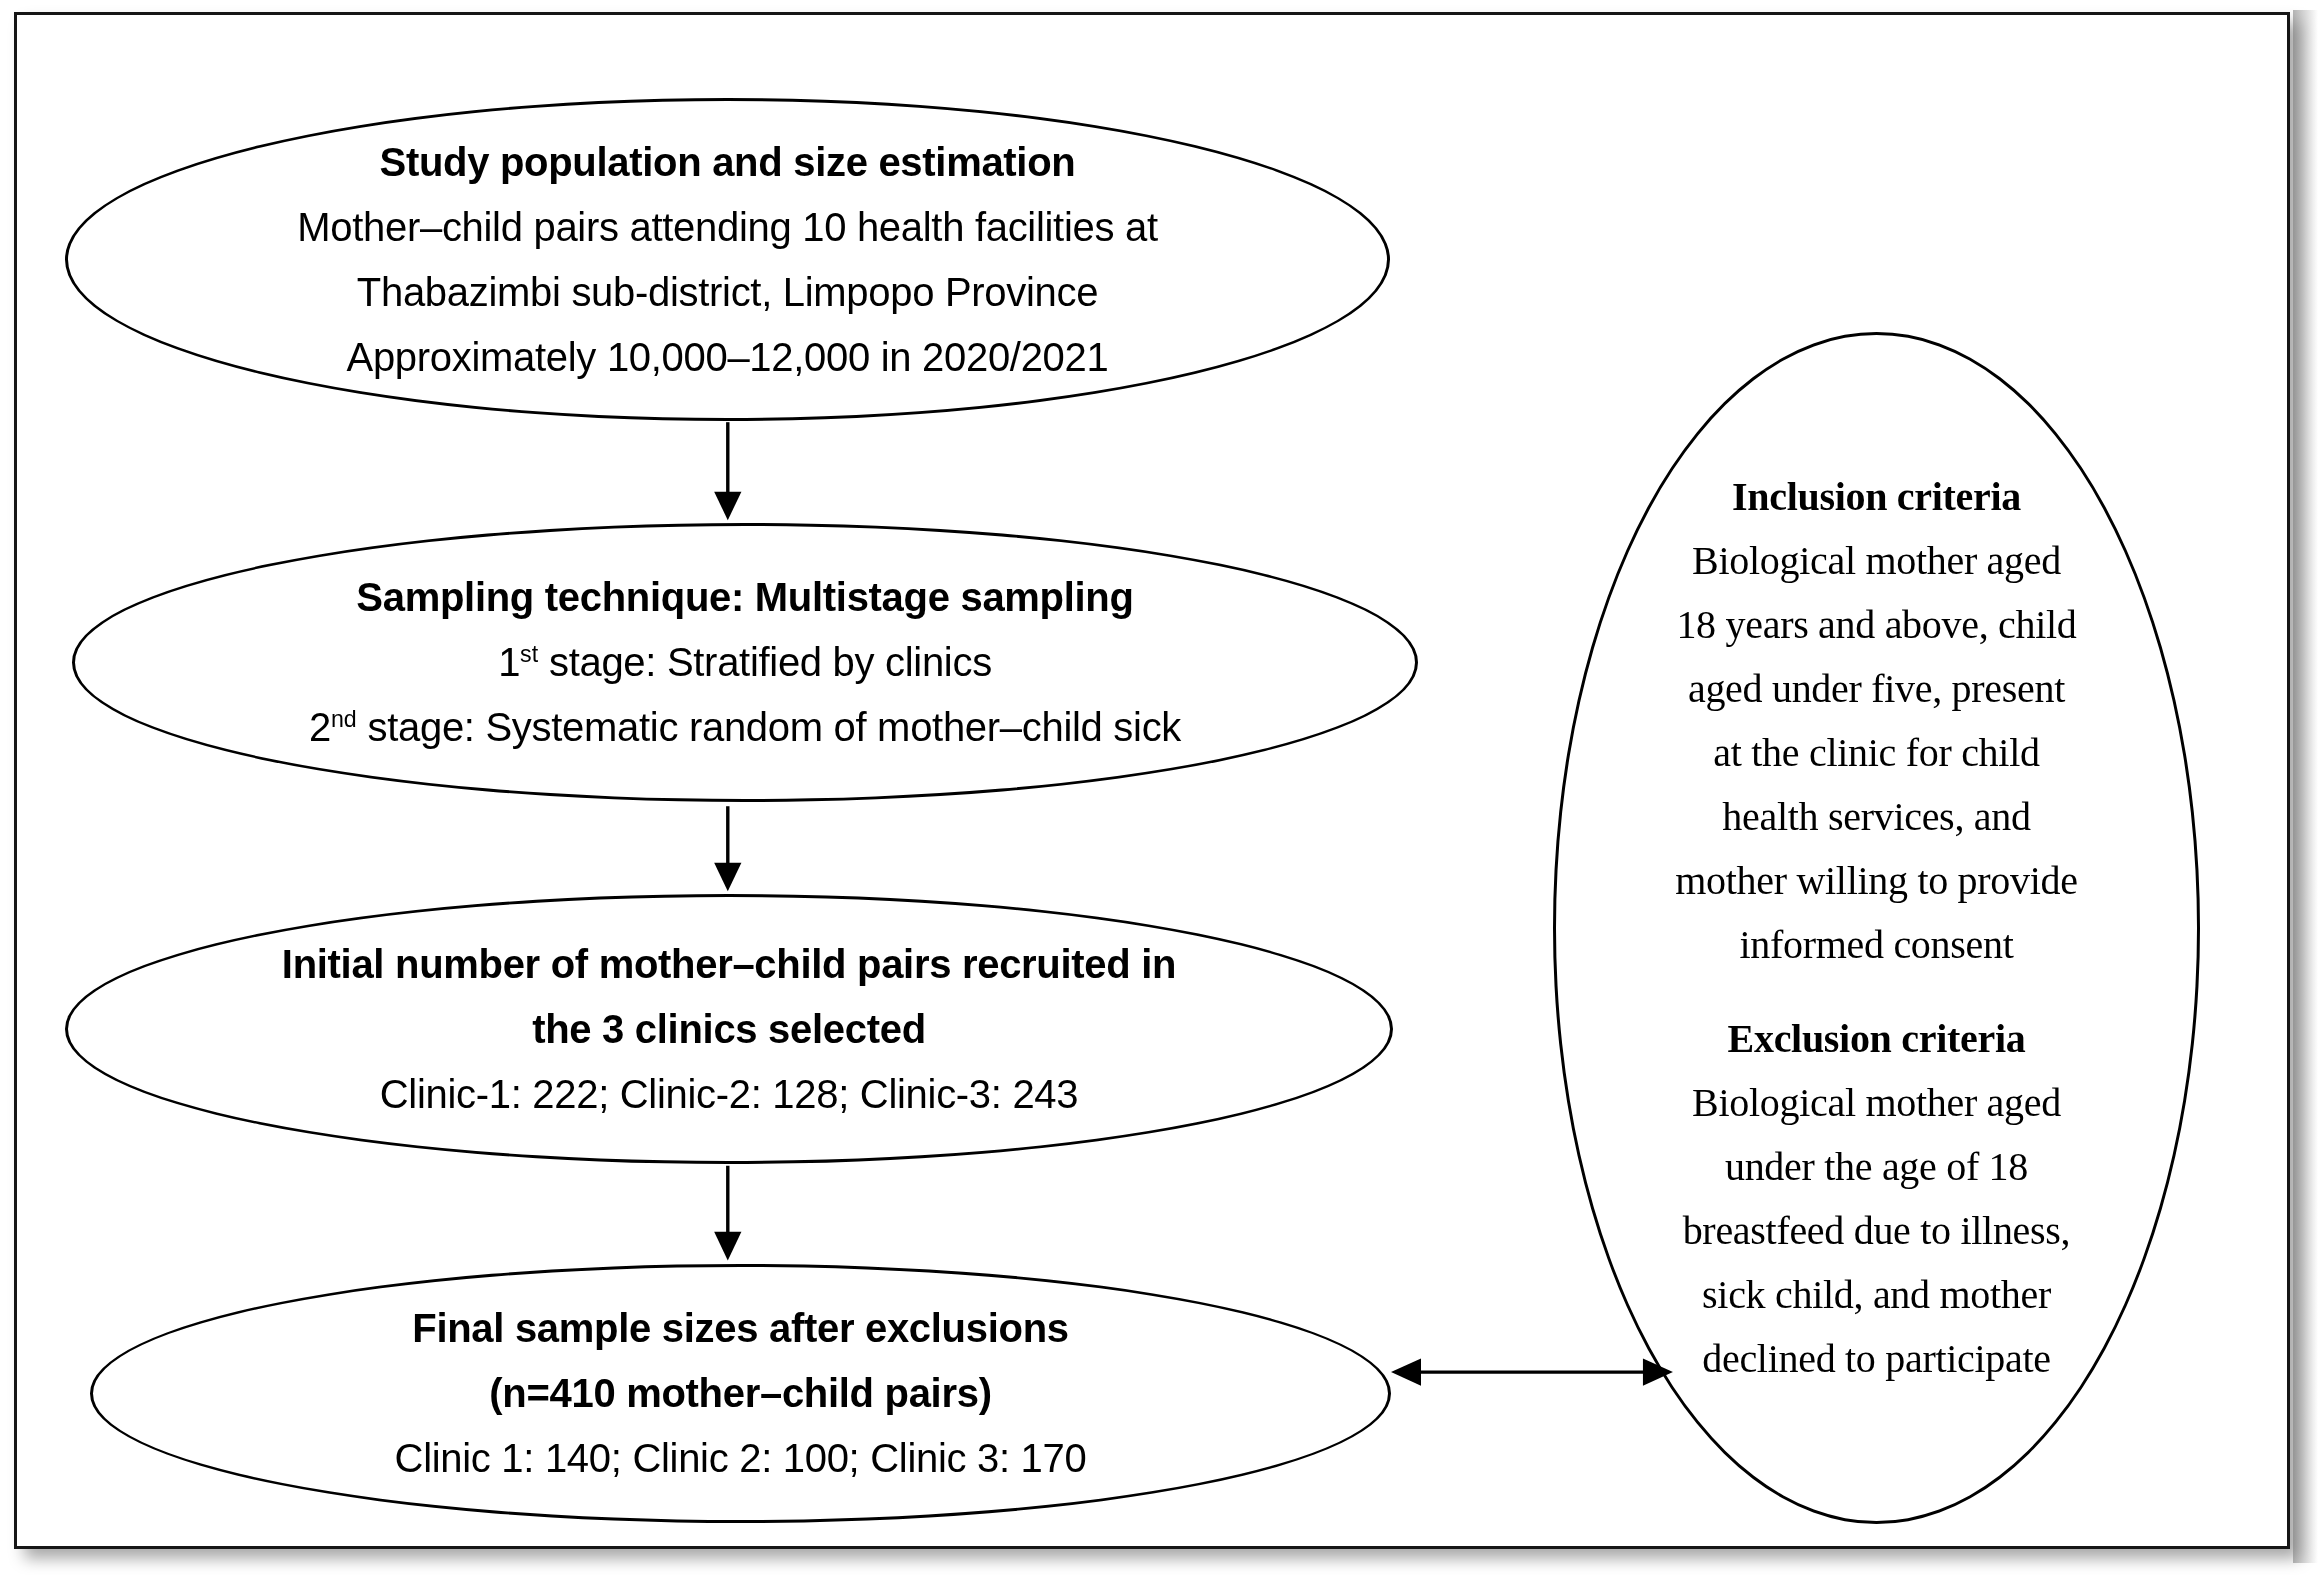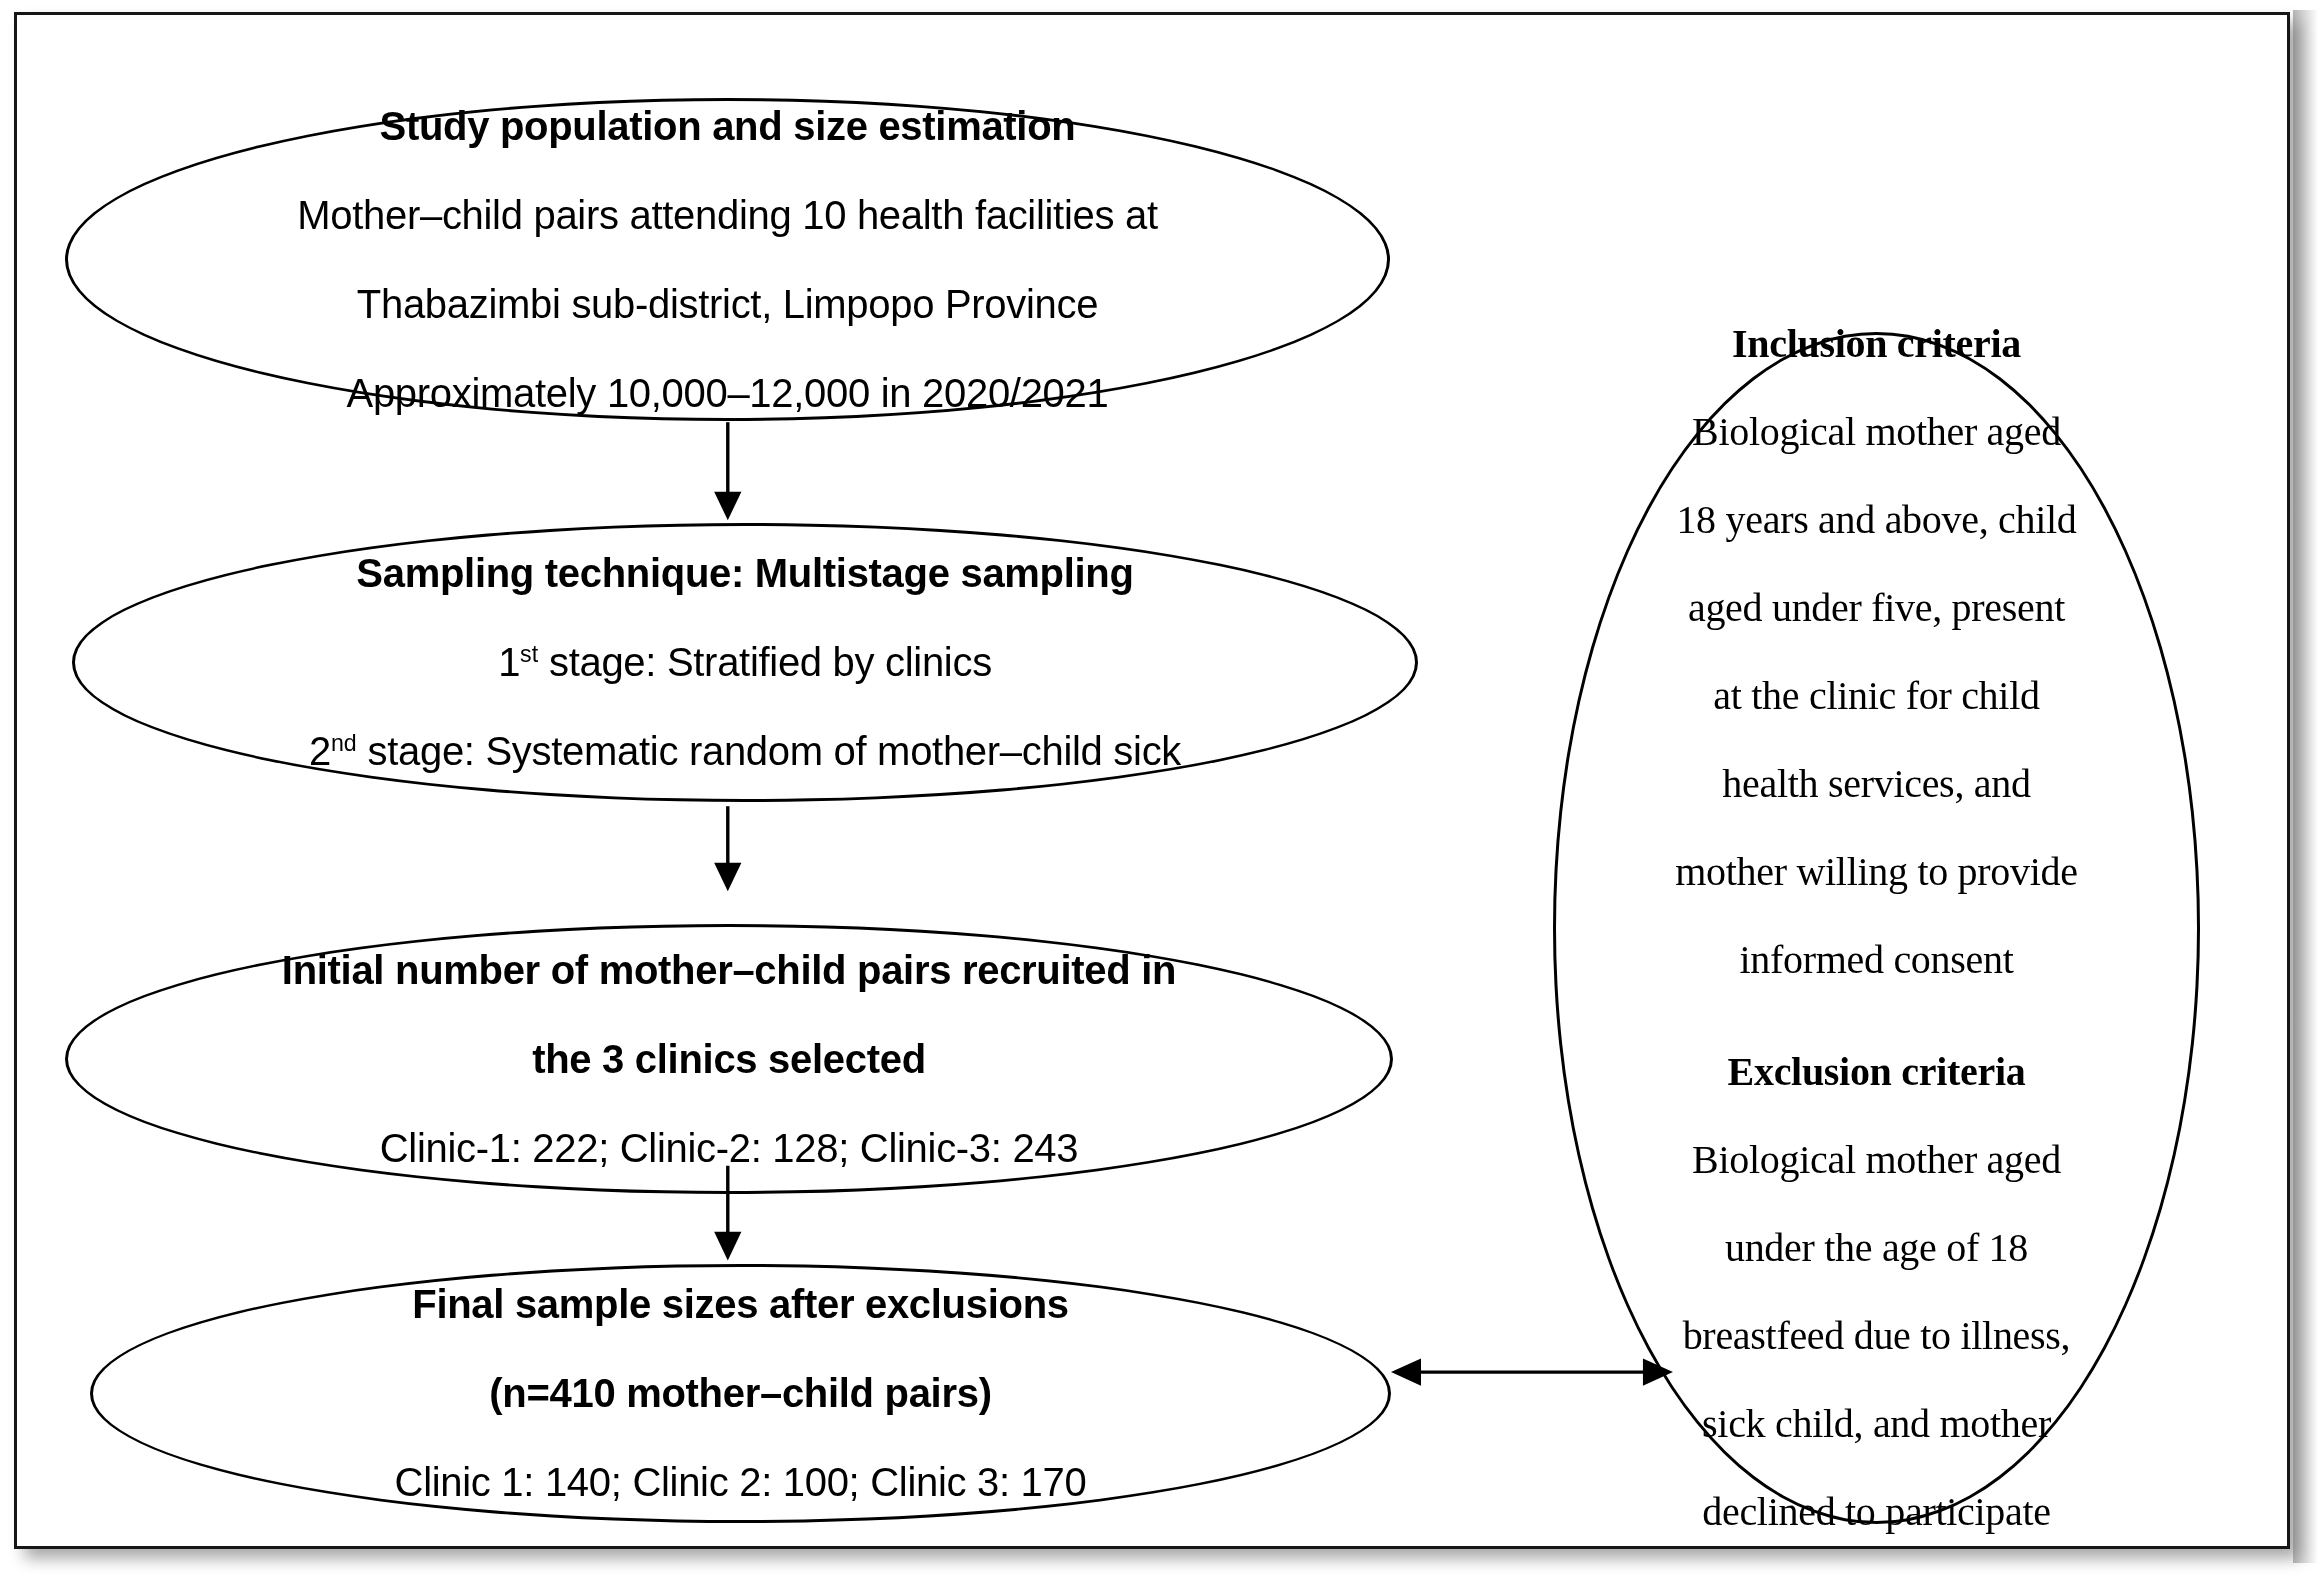--- a/index.html
+++ b/index.html
@@ -34,21 +34,20 @@
     background: #ffffff;
     display: flex;
     flex-direction: column;
     justify-content: center;
     align-items: center;
     text-align: center;
     box-sizing: border-box;
     font-size: 40px;
     letter-spacing: -0.3px;
     color: #000000;
-    gap: 24px;
   }
   .node-line {
     line-height: 65px;
     white-space: nowrap;
   }
   .crit-line {
     line-height: 64px;
     white-space: nowrap;
     font-family: Liberation Serif, serif;
   }
@@ -56,21 +55,21 @@
   .spacer { height: 30px; }
   sup.ord {
     font-size: 0.58em;
     vertical-align: super;
     line-height: 0;
     letter-spacing: 0;
   }
   
   .e1 { left: 65px;   top: 98px;  width: 1325px; height: 323px; }
   .e2 { left: 72px;   top: 523px;  width: 1346px; height: 279px; }
-  .e3 { left: 65px;   top: 924px; width: 1328px; height: 270px; justify-content: center; }
+  .e3 { left: 65px;   top: 894px; width: 1328px; height: 270px; justify-content: center; }
   .e4 { left: 90px;  top: 1264px; width: 1301px; height: 259px; }
   .eR { left: 1553px; top: 332px;  width: 647px;  height: 1192px; }
   svg.arrows {
     position: absolute;
     left: 0;
     top: 0;
     width: 2319px;
     height: 1575px;
     pointer-events: none;
   }

